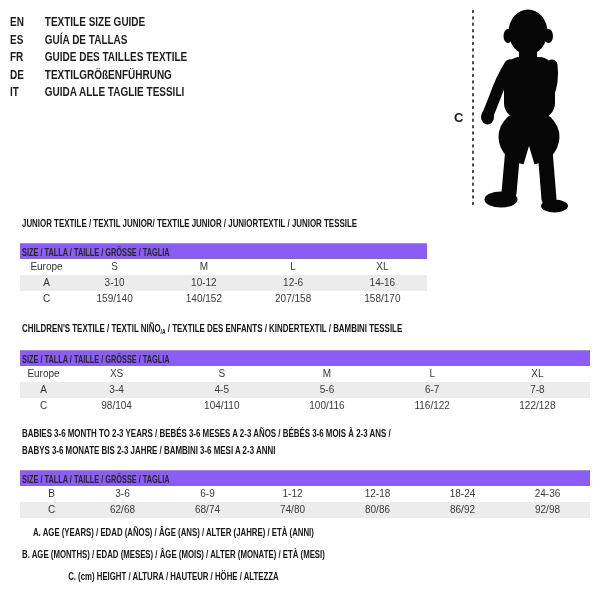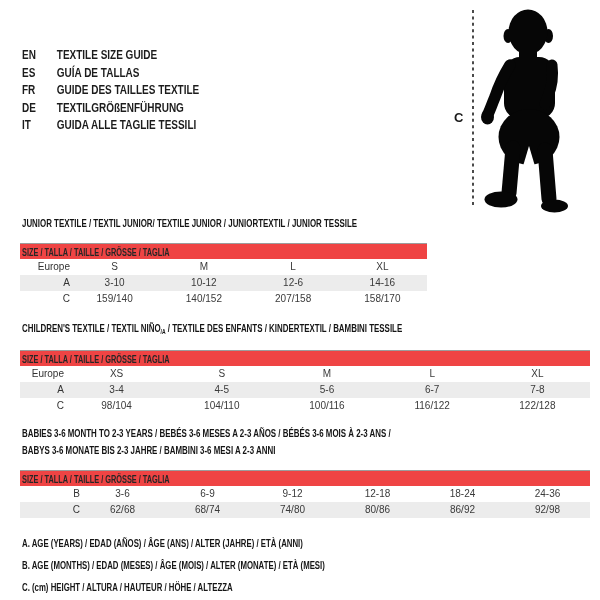--- a/index.html
+++ b/index.html
@@ -4,61 +4,61 @@
 <style>
   html,body { margin:0; padding:0; }
   body {
     width:600px; height:600px; position:relative; overflow:hidden;
     background:#ffffff; color:#1c1c1c;
     font-family:"Liberation Sans", sans-serif;
   }
   .abs { position:absolute; }
 
   
-  .lang-block { left:22px; top:13px;margin-top:33px; }
+  .lang-block { left:10px; top:13px; }
   .lang-row {
     display:flex; align-items:center; height:17.5px; white-space:nowrap;
     font-weight:bold; font-size:13.5px;
     transform:scaleX(0.74); transform-origin:0 50%;
   }
   .lang-code { width:47px; flex:0 0 47px; }
 
   
   .figure-svg { left:440px; top:0px; }
 
   
   .sec-title {
     font-weight:bold; font-size:11px; line-height:14px; white-space:nowrap;
     transform:scaleX(0.72); transform-origin:0 50%; color:#141414;
   }
   .sub-a { font-size:7px; vertical-align:-2px; letter-spacing:0; }
 
   
   .tbl-wrap { }
   .size-bar {
-    height:16px; background:#ef4444; border-top:1px solid #9c9c9c;
+    height:16px; background:#8b5cf6; border-top:1px solid #9c9c9c;
     display:flex; align-items:center; box-sizing:border-box;
   }
   .size-bar span {
     font-weight:bold; font-size:10.5px; color:#262626; padding-left:3px;
     white-space:nowrap; transform:scaleX(0.70); transform-origin:0 50%;
   }
   table.size-table {
     border-collapse:collapse; table-layout:fixed; width:100%;
     font-size:10px; color:#3a3a3a;
   }
   .size-table td {
     height:16px; line-height:16px; padding:0; text-align:center;
     overflow:hidden; white-space:nowrap;
   }
-  .size-table td.lbl { text-align:right; padding-left:3px; color:#333; }
+  .size-table td.lbl { text-align:center; padding-left:3px; color:#333; }
   tr.alt { background:#ececec; }
 
   
-  .fn-block { left:22px; top:532px; }
+  .fn-block { left:22px; top:521px;text-align:center; }
   .fn {
     height:22px; line-height:22px; font-weight:bold; font-size:11px;
     white-space:nowrap; transform:scaleX(0.71); transform-origin:0 50%;
     color:#161616;
   }
 </style>
 </head>
 <body>
 
 <div class="abs lang-block">
@@ -206,21 +206,21 @@
         <col>
         <col>
         <col>
         <col>
       </colgroup>
     <tbody>
         <tr>
       <td class="lbl">B</td>
       <td>3-6</td>
       <td>6-9</td>
-      <td>9-12</td>
+      <td>1-12</td>
       <td>12-18</td>
       <td>18-24</td>
       <td>24-36</td>
     </tr>
     <tr class="alt">
       <td class="lbl">C</td>
       <td>62/68</td>
       <td>68/74</td>
       <td>74/80</td>
       <td>80/86</td>

